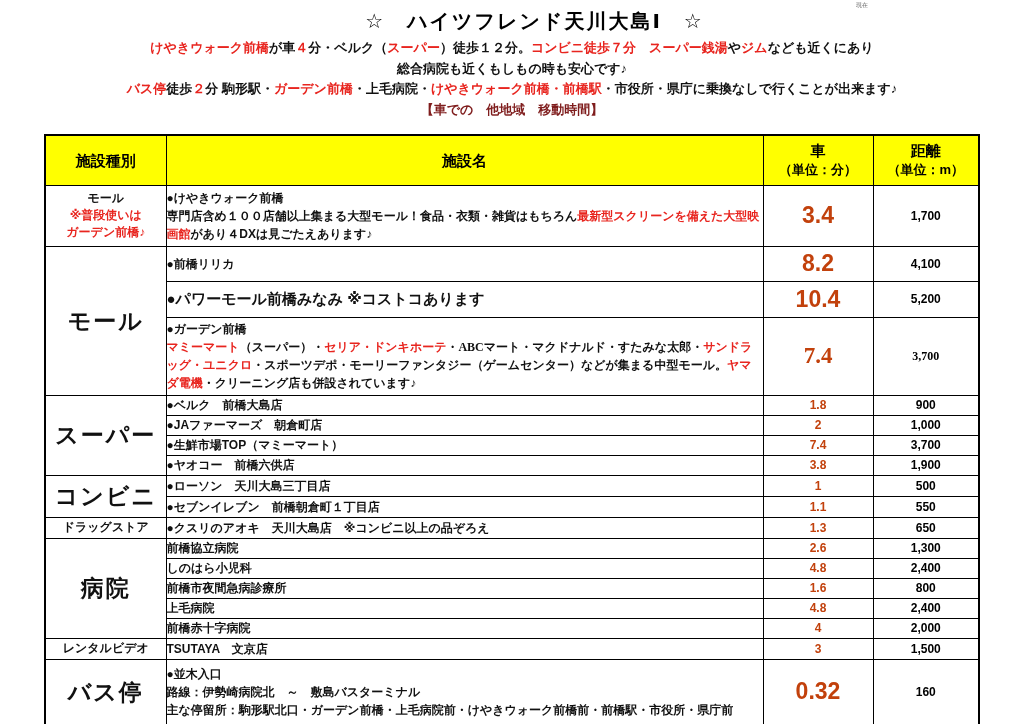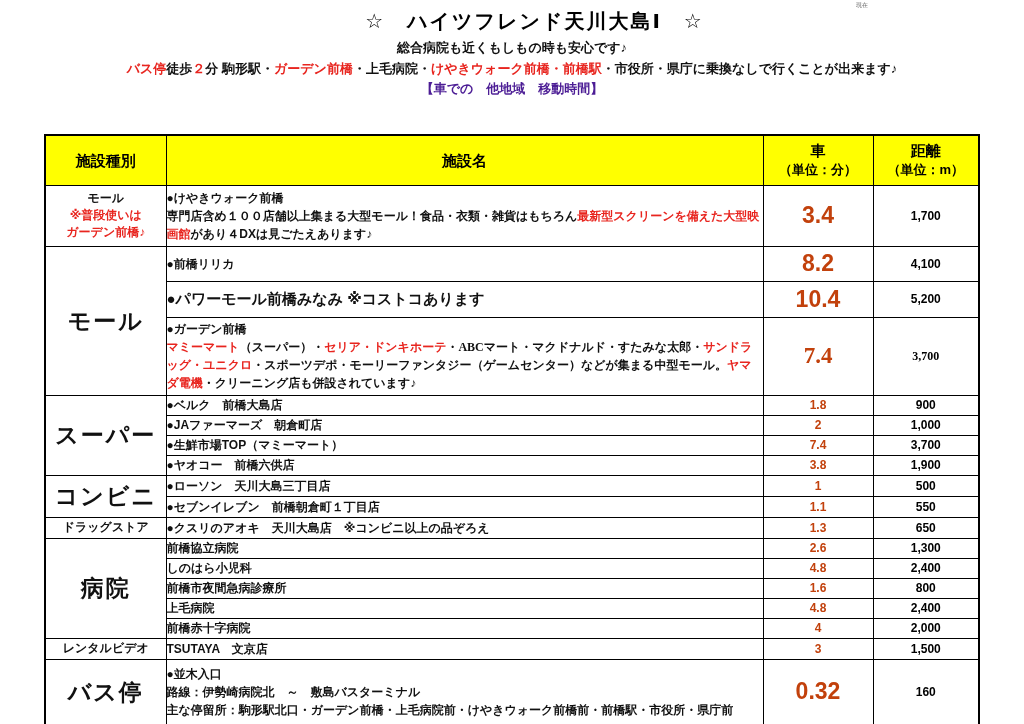--- a/index.html
+++ b/index.html
@@ -13,21 +13,21 @@
     color:#666;font-weight:normal;
   }
   .page-title{
     text-align:center;font-size:20px;line-height:24px;padding-top:9px;
     letter-spacing:2px;
     margin-left:45px;
   }
   .intro{margin-top:5px;}
   .intro-line{text-align:center;font-size:13px;line-height:20.5px;}
   .run-red{color:#e8251f;}
-  .run-blue{color:#4c1d95;}
+  .run-blue{color:#7f1d1d;}
   .run-black{color:#111;}
   table.facilities{
     position:absolute;left:44px;top:134px;width:934px;
     border-collapse:collapse;table-layout:fixed;
     border:2px solid #000;
   }
   table.facilities th,table.facilities td{
     border:1px solid #000;padding:0;overflow:hidden;
   }
   thead th{
@@ -52,20 +52,21 @@
   .nowrap{white-space:nowrap;}
 </style>
 </head>
 <body>
 
 <div class="corner-note">現在</div>
 
 <div class="page-title">☆　ハイツフレンド天川大島Ⅰ　☆</div>
 
 <div class="intro" id="intro">
+    <div class="intro-line"><span class="run-red">けやきウォーク前橋</span><span class="run-black">が車</span><span class="run-red">４</span><span class="run-black">分・ベルク（</span><span class="run-red">スーパー</span><span class="run-black">）徒歩１２分。</span><span class="run-red">コンビニ徒歩７分　スーパー銭湯</span><span class="run-black">や</span><span class="run-red">ジム</span><span class="run-black">なども近くにあり</span></div>
     <div class="intro-line"><span class="run-black">総合病院も近くもしもの時も安心です♪</span></div>
     <div class="intro-line"><span class="run-red">バス停</span><span class="run-black">徒歩</span><span class="run-red">２</span><span class="run-black">分 駒形駅・</span><span class="run-red">ガーデン前橋</span><span class="run-black">・上毛病院・</span><span class="run-red">けやきウォーク前橋・前橋駅</span><span class="run-black">・市役所・県庁に乗換なしで行くことが出来ます♪</span></div>
     <div class="intro-line"><span class="run-blue">【車での　他地域　移動時間】</span></div>
   </div>
 
 <table class="facilities">
   <colgroup>
     <col style="width:121px">
     <col style="width:597px">
     <col style="width:110px">

